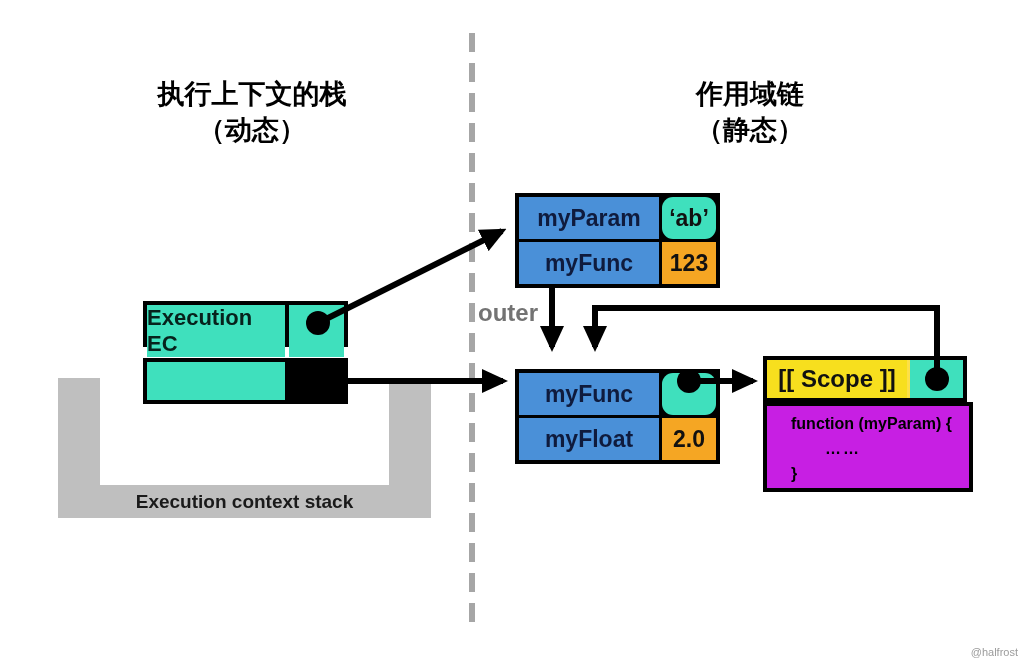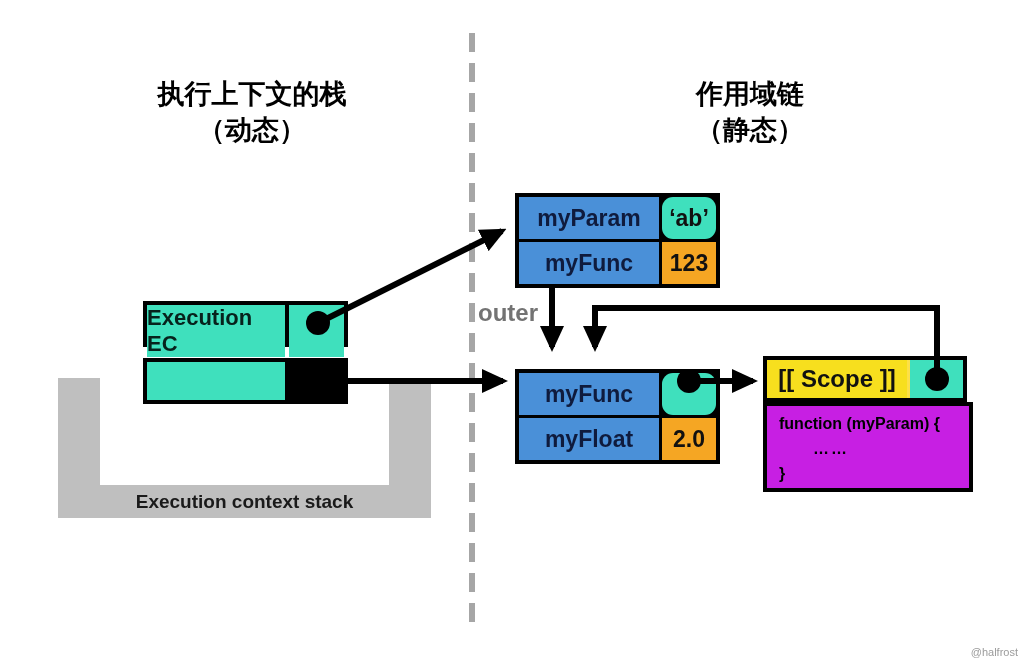--- a/index.html
+++ b/index.html
@@ -41,21 +41,21 @@
   .val.teal{background:var(--teal);border-radius:11px;}
   .val.orange{background:var(--orange);}
 
   
   #scope-row{position:absolute;left:763px;top:356px;width:204px;height:46px;background:#fde047;border:4px solid #000;
     box-sizing:border-box;display:grid;grid-template-columns:140px 53px;gap:3px;}
   #scope-label-cell{background:var(--yellow);display:flex;align-items:center;justify-content:center;
     font-weight:bold;font-size:24px;color:#111;}
   #scope-dot-cell{background:var(--teal);}
   #function-body{position:absolute;left:763px;top:402px;width:210px;height:90px;background:var(--magenta);
-    border:4px solid #000;box-sizing:border-box;padding:5px 0 0 12px;color:#000;font-weight:bold;font-size:16px;line-height:25px;}
+    border:4px solid #000;box-sizing:border-box;padding:5px 0 0 24px;color:#000;font-weight:bold;font-size:16px;line-height:25px;}
   #function-body .dots{margin-left:34px;letter-spacing:2px;}
 
   
   #outer-label{position:absolute;left:478px;top:299px;font-weight:bold;font-size:24px;color:#737373;}
 
   
   #watermark{position:absolute;right:7px;top:646px;font-size:11px;color:#9b9b9b;}
 
   
   #connector-layer{position:absolute;left:0;top:0;width:1027px;height:669px;pointer-events:none;}

